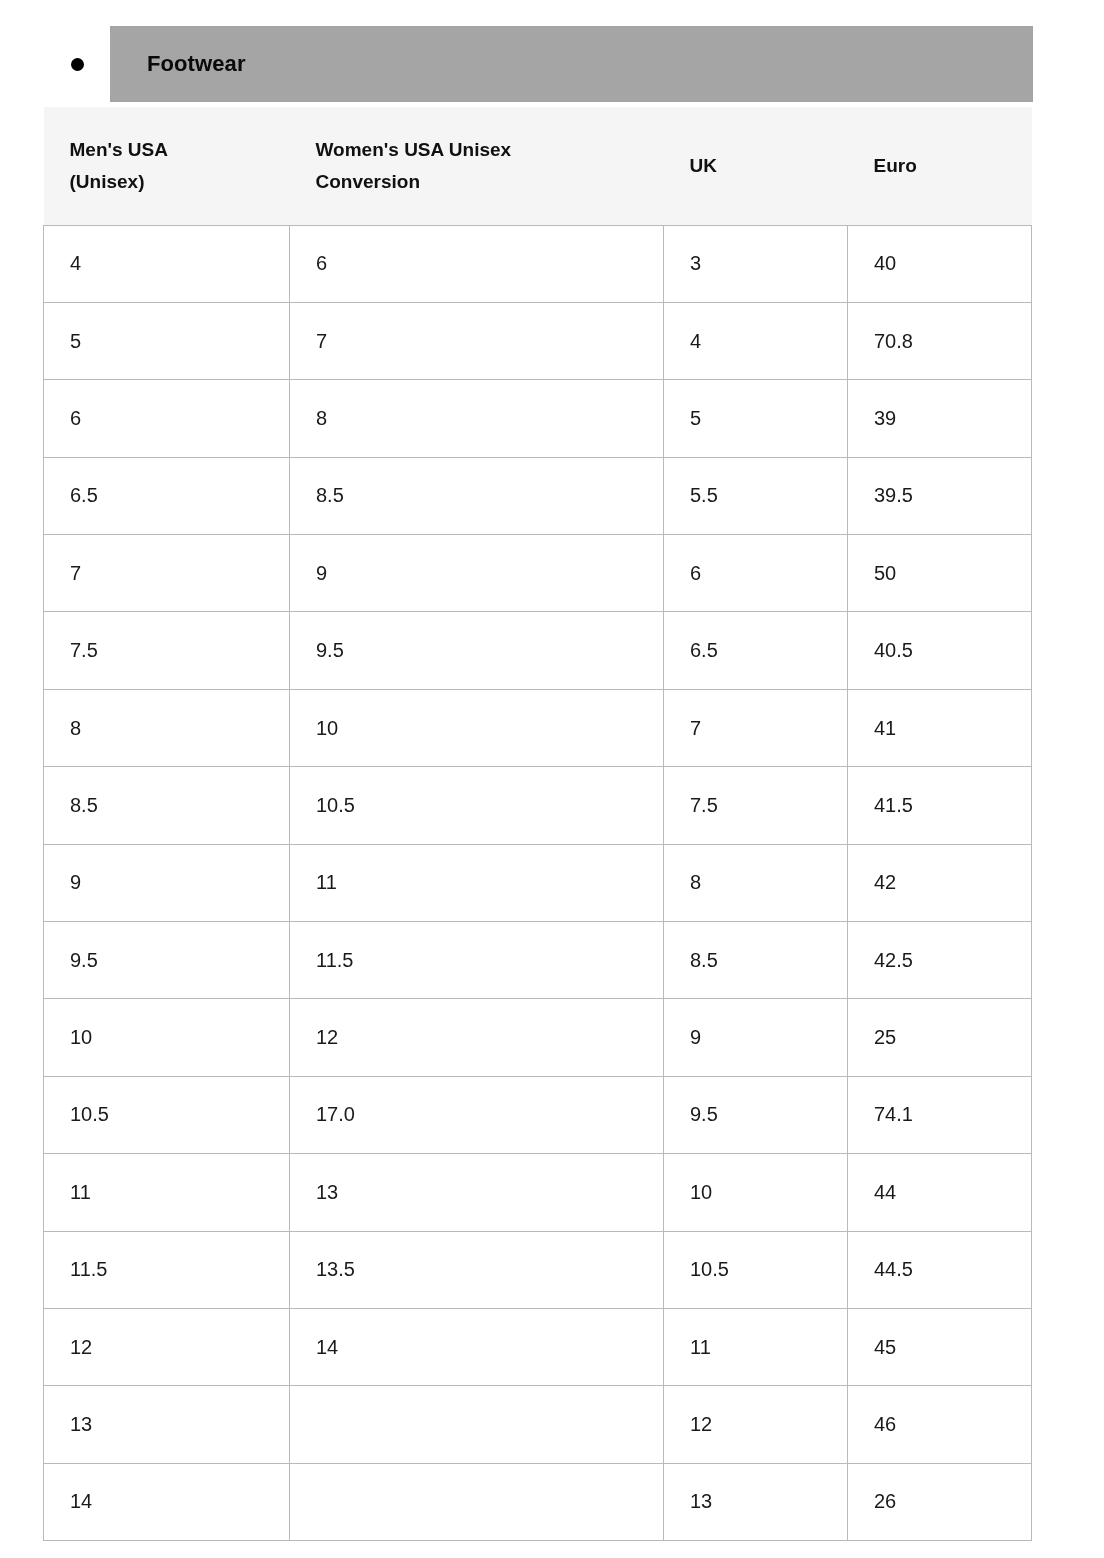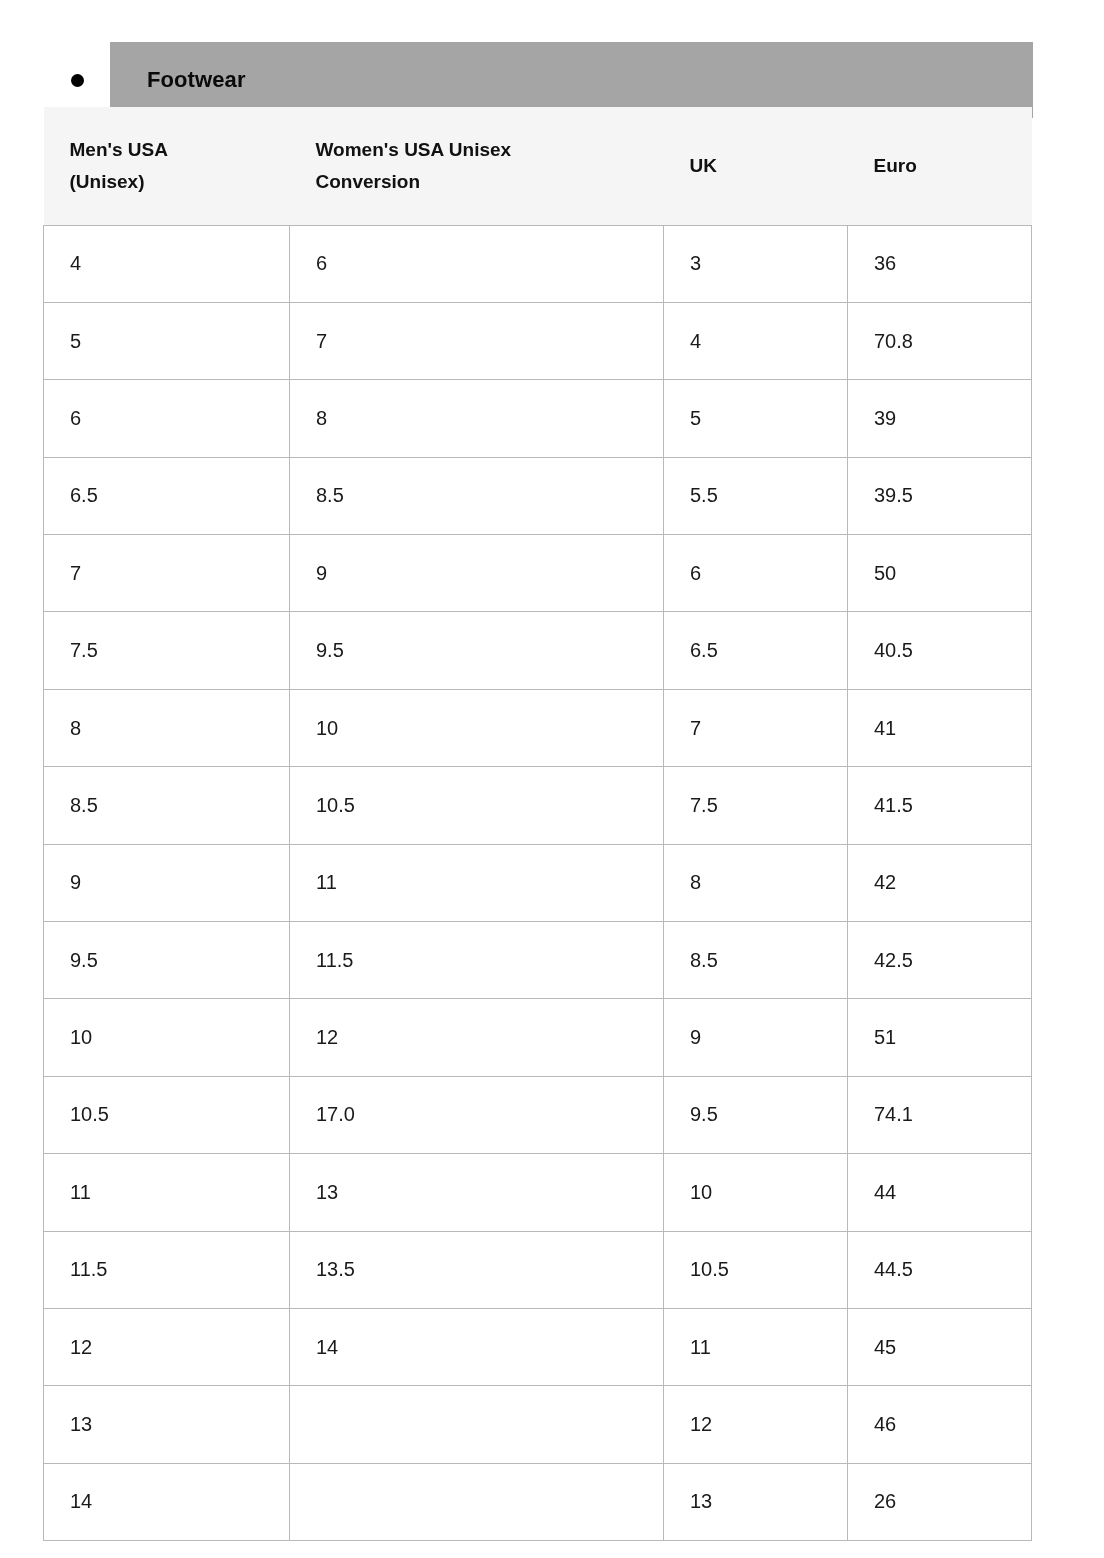--- a/index.html
+++ b/index.html
@@ -13,21 +13,21 @@
     font-family: "Liberation Sans", sans-serif;
     color: #111111;
     overflow: hidden;
     position: relative;
   }
 
   
   .section-heading {
     position: absolute;
     left: 0;
-    top: 16px;
+    top: 0;
     width: 920px;
     height: 103px;
   }
   .bullet-marker {
     position: absolute;
     left: 71px;
     top: 58px;
     width: 13px;
     height: 13px;
     border-radius: 50%;
@@ -146,21 +146,21 @@
         <th>
           <span class="hdr-text">Euro</span>
         </th>
       </tr>
     </thead>
     <tbody id="table-body">
         <tr>
           <td class="first-col">4</td>
           <td>6</td>
           <td>3</td>
-          <td>36</td>
+          <td>40</td>
         </tr>
         <tr>
           <td class="first-col">5</td>
           <td>7</td>
           <td>4</td>
           <td>70.8</td>
         </tr>
         <tr>
           <td class="first-col">6</td>
           <td>8</td>
@@ -206,21 +206,21 @@
         <tr>
           <td class="first-col">9.5</td>
           <td>11.5</td>
           <td>8.5</td>
           <td>42.5</td>
         </tr>
         <tr>
           <td class="first-col">10</td>
           <td>12</td>
           <td>9</td>
-          <td>51</td>
+          <td>25</td>
         </tr>
         <tr>
           <td class="first-col">10.5</td>
           <td>17.0</td>
           <td>9.5</td>
           <td>74.1</td>
         </tr>
         <tr>
           <td class="first-col">11</td>
           <td>13</td>

